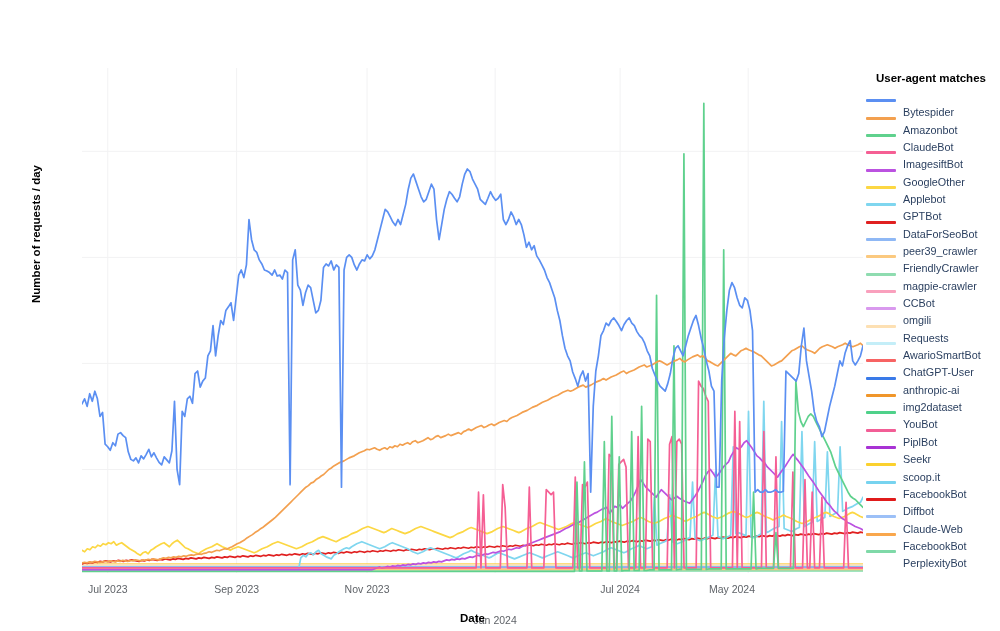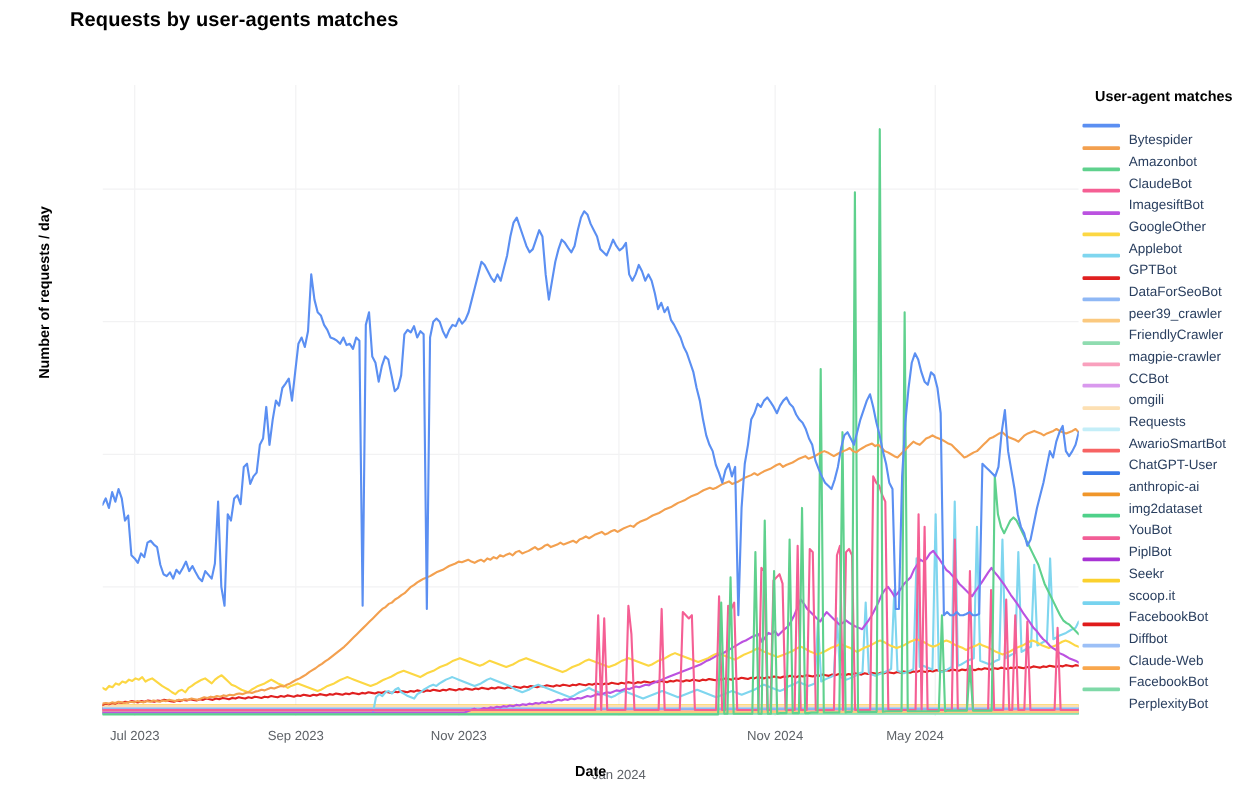--- a/index.html
+++ b/index.html
@@ -106,21 +106,20 @@
     color: #2a3f5f;
     line-height: 1;
     margin-top: 24px;
   }
 </style>
 </head>
 <body>
 
 <div id="page">
 
-  <div id="chart-title">Requests by user-agents matches</div>
 
   <div id="y-axis-title">Number of requests / day</div>
 
   <div id="plot-wrap">
     <svg id="plot-svg" viewBox="0 0 781 505" preserveAspectRatio="none">
       <g id="grid-h">
           <line x1="0" x2="781" y1="401.475" y2="401.475" stroke="#f2f2f3" stroke-width="1"></line>
           <line x1="0" x2="781" y1="295.425" y2="295.425" stroke="#f2f2f3" stroke-width="1"></line>
           <line x1="0" x2="781" y1="189.375" y2="189.375" stroke="#f2f2f3" stroke-width="1"></line>
           <line x1="0" x2="781" y1="83.32500000000005" y2="83.32500000000005" stroke="#f2f2f3" stroke-width="1"></line>
@@ -163,21 +162,21 @@
           <polyline points="0.00,335.82 2.57,330.77 5.14,338.35 7.71,325.73 10.28,333.30 12.85,323.20 15.41,330.77 17.98,348.45 20.55,344.41 23.12,376.23 25.69,378.75 28.26,382.28 30.83,374.71 33.40,377.74 35.97,366.13 38.54,364.61 41.11,367.64 43.67,369.66 46.24,383.80 48.81,391.38 51.38,392.89 53.95,389.86 56.52,394.91 59.09,387.84 61.66,390.87 64.23,386.32 66.80,381.27 69.37,388.85 71.93,384.81 74.50,389.86 77.07,394.40 79.64,396.93 82.21,388.85 84.78,391.88 87.35,394.91 89.92,382.79 92.49,333.30 95.06,401.48 97.63,416.63 100.19,343.40 102.76,348.45 105.33,330.77 107.90,328.25 110.47,335.32 113.04,305.52 115.61,303.00 118.18,319.16 120.75,313.10 123.32,310.07 125.88,287.85 128.45,282.80 131.02,257.55 133.59,287.85 136.16,267.65 138.73,252.50 141.30,256.54 143.87,242.40 146.44,238.87 149.01,234.82 151.58,252.50 154.14,229.77 156.71,207.05 159.28,202.00 161.85,209.58 164.42,196.95 166.99,151.50 169.56,171.70 172.13,181.80 174.70,184.32 177.27,191.90 179.84,195.94 182.40,202.00 184.97,203.01 187.54,204.53 190.11,207.05 192.68,202.00 195.25,208.06 197.82,207.05 200.39,211.09 202.96,202.00 205.53,204.53 208.10,416.63 210.66,191.90 213.23,181.80 215.80,217.15 218.37,222.20 220.94,237.35 223.51,224.72 226.08,217.15 228.65,219.68 231.22,232.30 233.79,244.93 236.36,242.40 238.92,232.30 241.49,199.48 244.06,195.94 246.63,197.96 249.20,192.91 251.77,202.00 254.34,196.95 256.91,199.48 259.48,419.15 262.05,202.00 264.62,189.38 267.18,186.85 269.75,189.38 272.32,196.95 274.89,202.00 277.46,195.94 280.03,191.90 282.60,192.91 285.17,186.85 287.74,190.89 290.31,187.86 292.88,181.80 295.44,171.70 298.01,161.60 300.58,151.50 303.15,141.40 305.72,143.93 308.29,148.98 310.86,154.03 313.43,157.56 316.00,151.50 318.57,156.55 321.13,146.45 323.70,136.35 326.27,121.20 328.84,110.09 331.41,106.05 333.98,113.63 336.55,121.20 339.12,128.77 341.69,133.82 344.26,131.30 346.83,123.73 349.39,116.15 351.96,121.20 354.53,151.50 357.10,171.70 359.67,156.55 362.24,141.40 364.81,131.30 367.38,123.73 369.95,126.25 372.52,130.29 375.09,133.82 377.65,128.77 380.22,116.15 382.79,106.05 385.36,101.00 387.93,103.52 390.50,111.10 393.07,116.15 395.64,121.20 398.21,131.30 400.78,133.82 403.35,136.35 405.91,130.29 408.48,123.73 411.05,128.77 413.62,132.31 416.19,130.29 418.76,126.25 421.33,151.50 423.90,156.55 426.47,151.50 429.04,143.93 431.61,148.98 434.17,156.55 436.74,151.50 439.31,156.55 441.88,166.65 444.45,179.27 447.02,174.22 449.59,181.80 452.16,177.76 454.73,187.86 457.30,191.90 459.87,196.95 462.43,202.00 465.00,209.58 467.57,214.63 470.14,222.20 472.71,229.77 475.28,242.40 477.85,252.50 480.42,267.65 482.99,280.27 485.56,287.85 488.13,292.90 490.69,304.01 493.26,310.57 495.83,318.15 498.40,308.05 500.97,303.00 503.54,313.10 506.11,305.52 508.68,424.20 511.25,338.35 513.82,303.00 516.38,287.85 518.95,267.65 521.52,262.60 524.09,255.03 526.66,257.55 529.23,252.50 531.80,249.97 534.37,253.51 536.94,257.55 539.51,262.60 542.08,256.54 544.64,252.50 547.21,249.97 549.78,255.03 552.35,257.55 554.92,263.61 557.49,267.65 560.06,270.17 562.63,275.23 565.20,282.80 567.77,287.85 570.34,300.48 572.90,307.04 575.47,313.10 578.04,318.15 580.61,320.68 583.18,323.20 585.75,315.63 588.32,305.52 590.89,290.38 593.46,280.27 596.03,277.75 598.60,282.80 601.16,287.85 603.73,277.75 606.30,267.65 608.87,260.08 611.44,252.50 614.01,247.45 616.58,257.55 619.15,270.17 621.72,280.27 624.29,292.90 626.86,303.00 629.42,318.15 631.99,323.20 634.56,419.15 637.13,419.15 639.70,313.10 642.27,270.17 644.84,242.40 647.41,222.20 649.98,214.63 652.55,219.68 655.12,229.77 657.68,237.35 660.25,239.88 662.82,229.77 665.39,232.30 667.96,242.40 670.53,262.60 673.10,424.20 675.67,421.68 678.24,424.20 680.81,424.20 683.38,421.68 685.94,424.20 688.51,424.20 691.08,423.19 693.65,421.68 696.22,424.20 698.79,424.20 701.36,423.19 703.93,303.00 706.50,305.52 709.07,308.05 711.63,310.57 714.20,313.10 716.77,305.52 719.34,277.75 721.91,260.08 724.48,292.90 727.05,308.05 729.62,323.20 732.19,343.40 734.76,353.50 737.33,358.55 739.89,368.65 742.46,363.60 745.03,350.98 747.60,338.35 750.17,328.25 752.74,318.15 755.31,305.52 757.88,292.90 760.45,297.95 763.02,285.32 765.59,277.75 768.15,272.70 770.72,292.90 773.29,296.94 775.86,292.90 778.43,287.85 781.00,277.75" fill="none" stroke="#5b8ff2" stroke-width="1.7" stroke-linejoin="round" stroke-linecap="round"></polyline>
         </g>
     </svg>
   </div>
 
   <div id="x-ticks">
       <div class="x-tick-label" style="left: 107.773px;">Jul 2023</div>
       <div class="x-tick-label" style="left: 236.638px;">Sep 2023</div>
       <div class="x-tick-label" style="left: 367.065px;">Nov 2023</div>
       <div class="x-tick-label" style="left: 495.149px; margin-top: 31px;">Jan 2024</div>
-      <div class="x-tick-label" style="left: 620.109px;">Nov 2024</div>
+      <div class="x-tick-label" style="left: 620.109px;">Jul 2024</div>
       <div class="x-tick-label" style="left: 732px;">May 2024</div>
     </div>
   <div id="x-axis-title">Date</div>
 
   <div id="legend">
     <div id="legend-title">User-agent matches</div>
     <div id="legend-items">
         <div class="legend-item">
           <span class="legend-swatch" style="background: rgb(91, 143, 242);"></span>
           <span class="legend-label">Bytespider</span>

